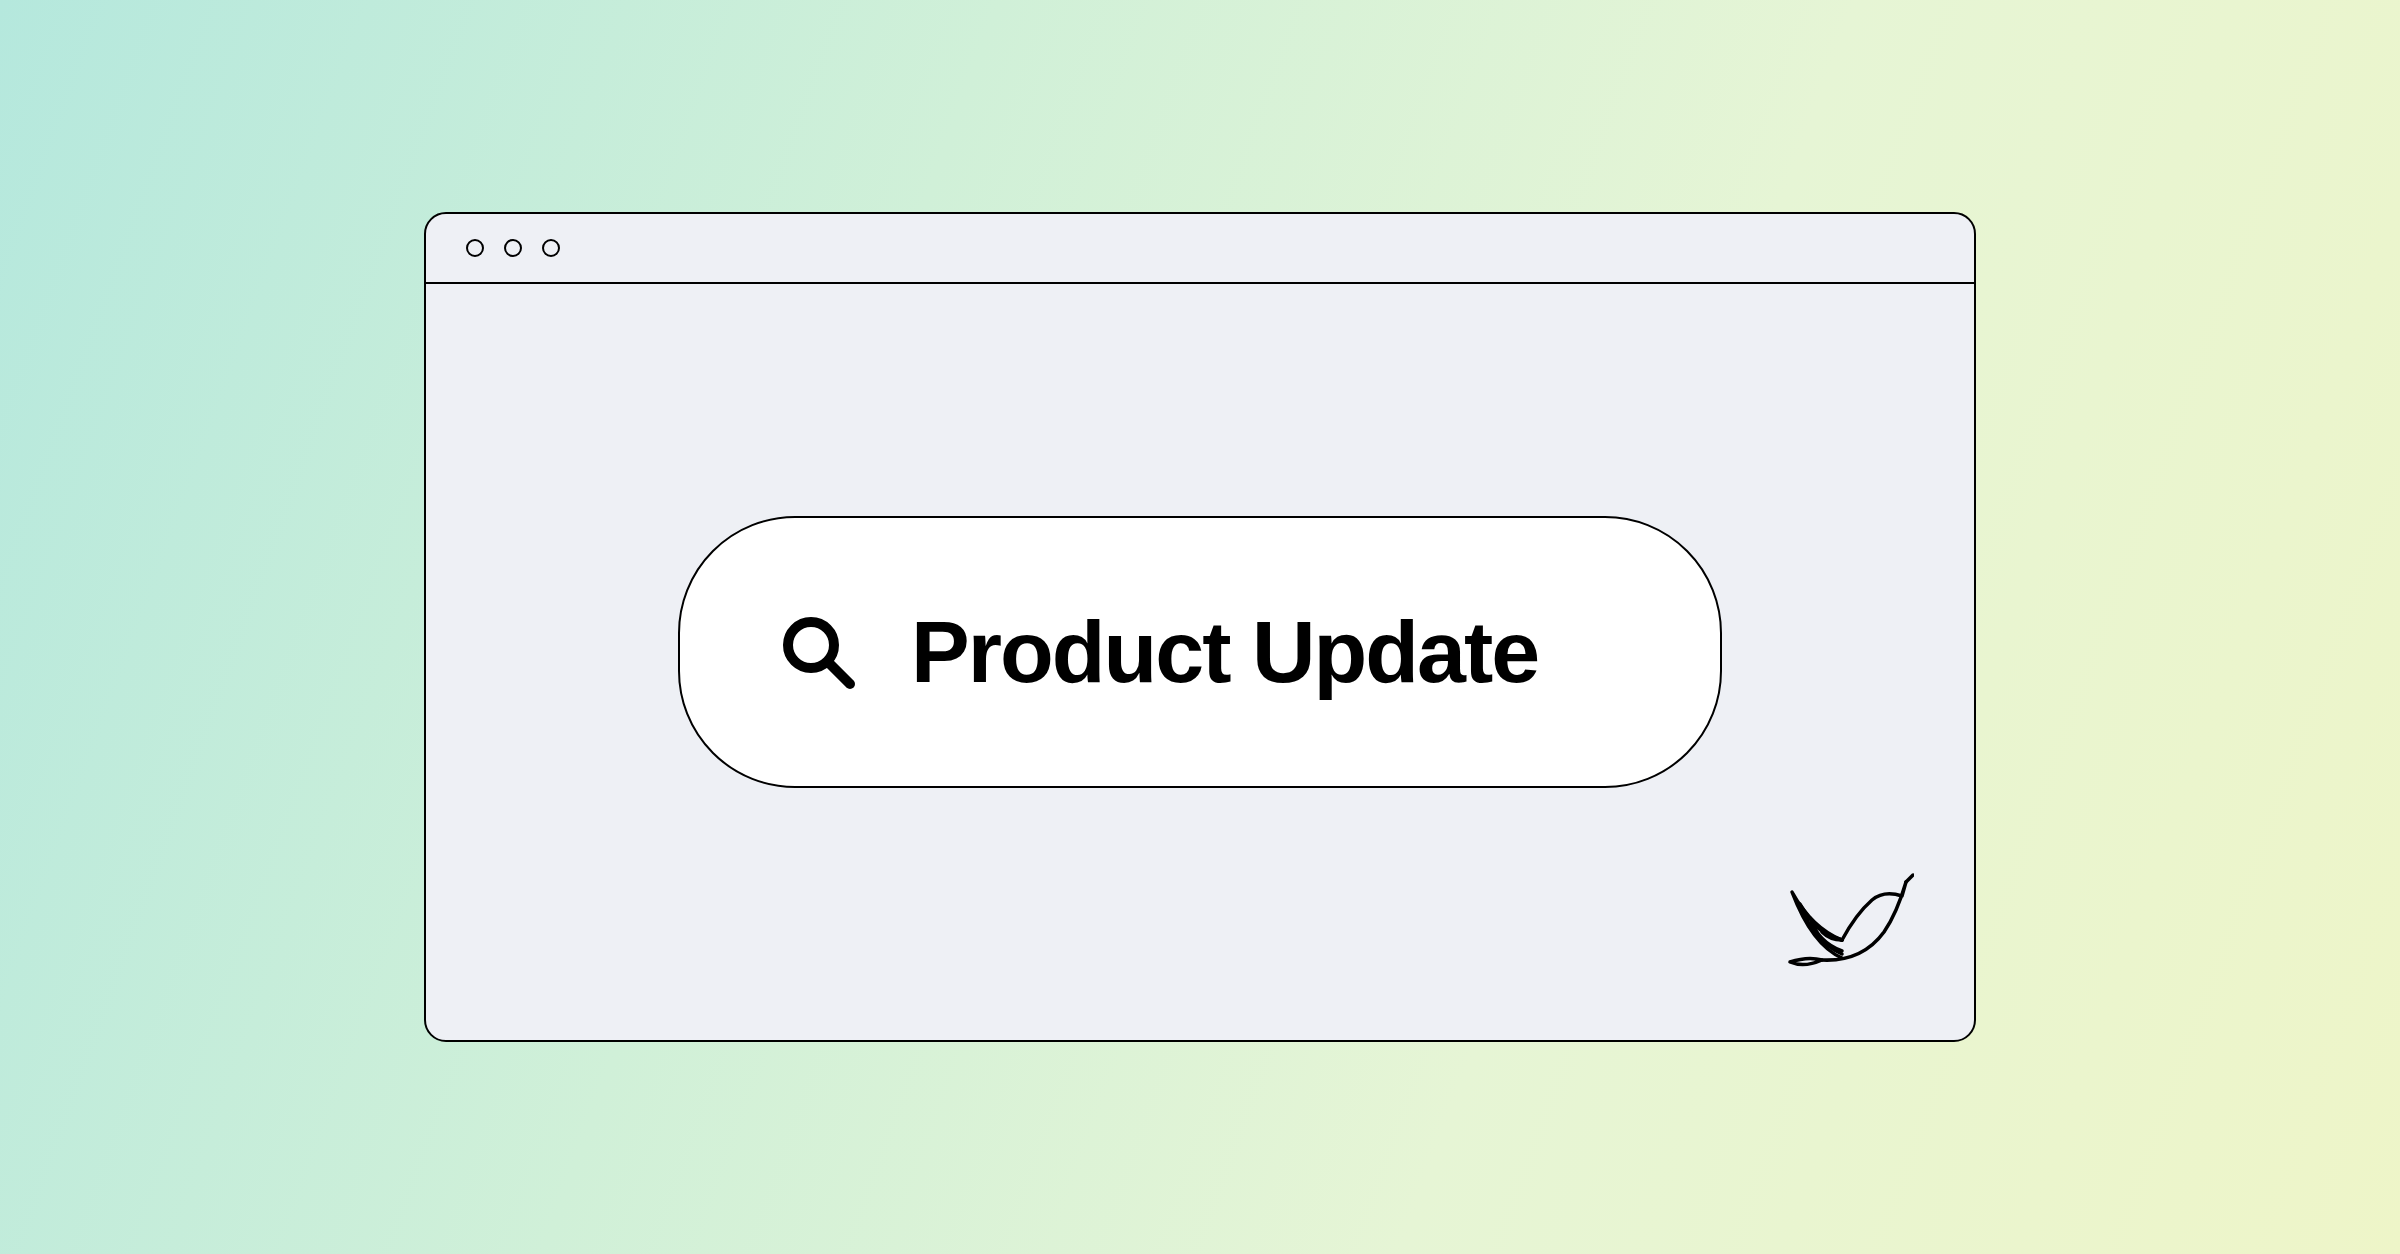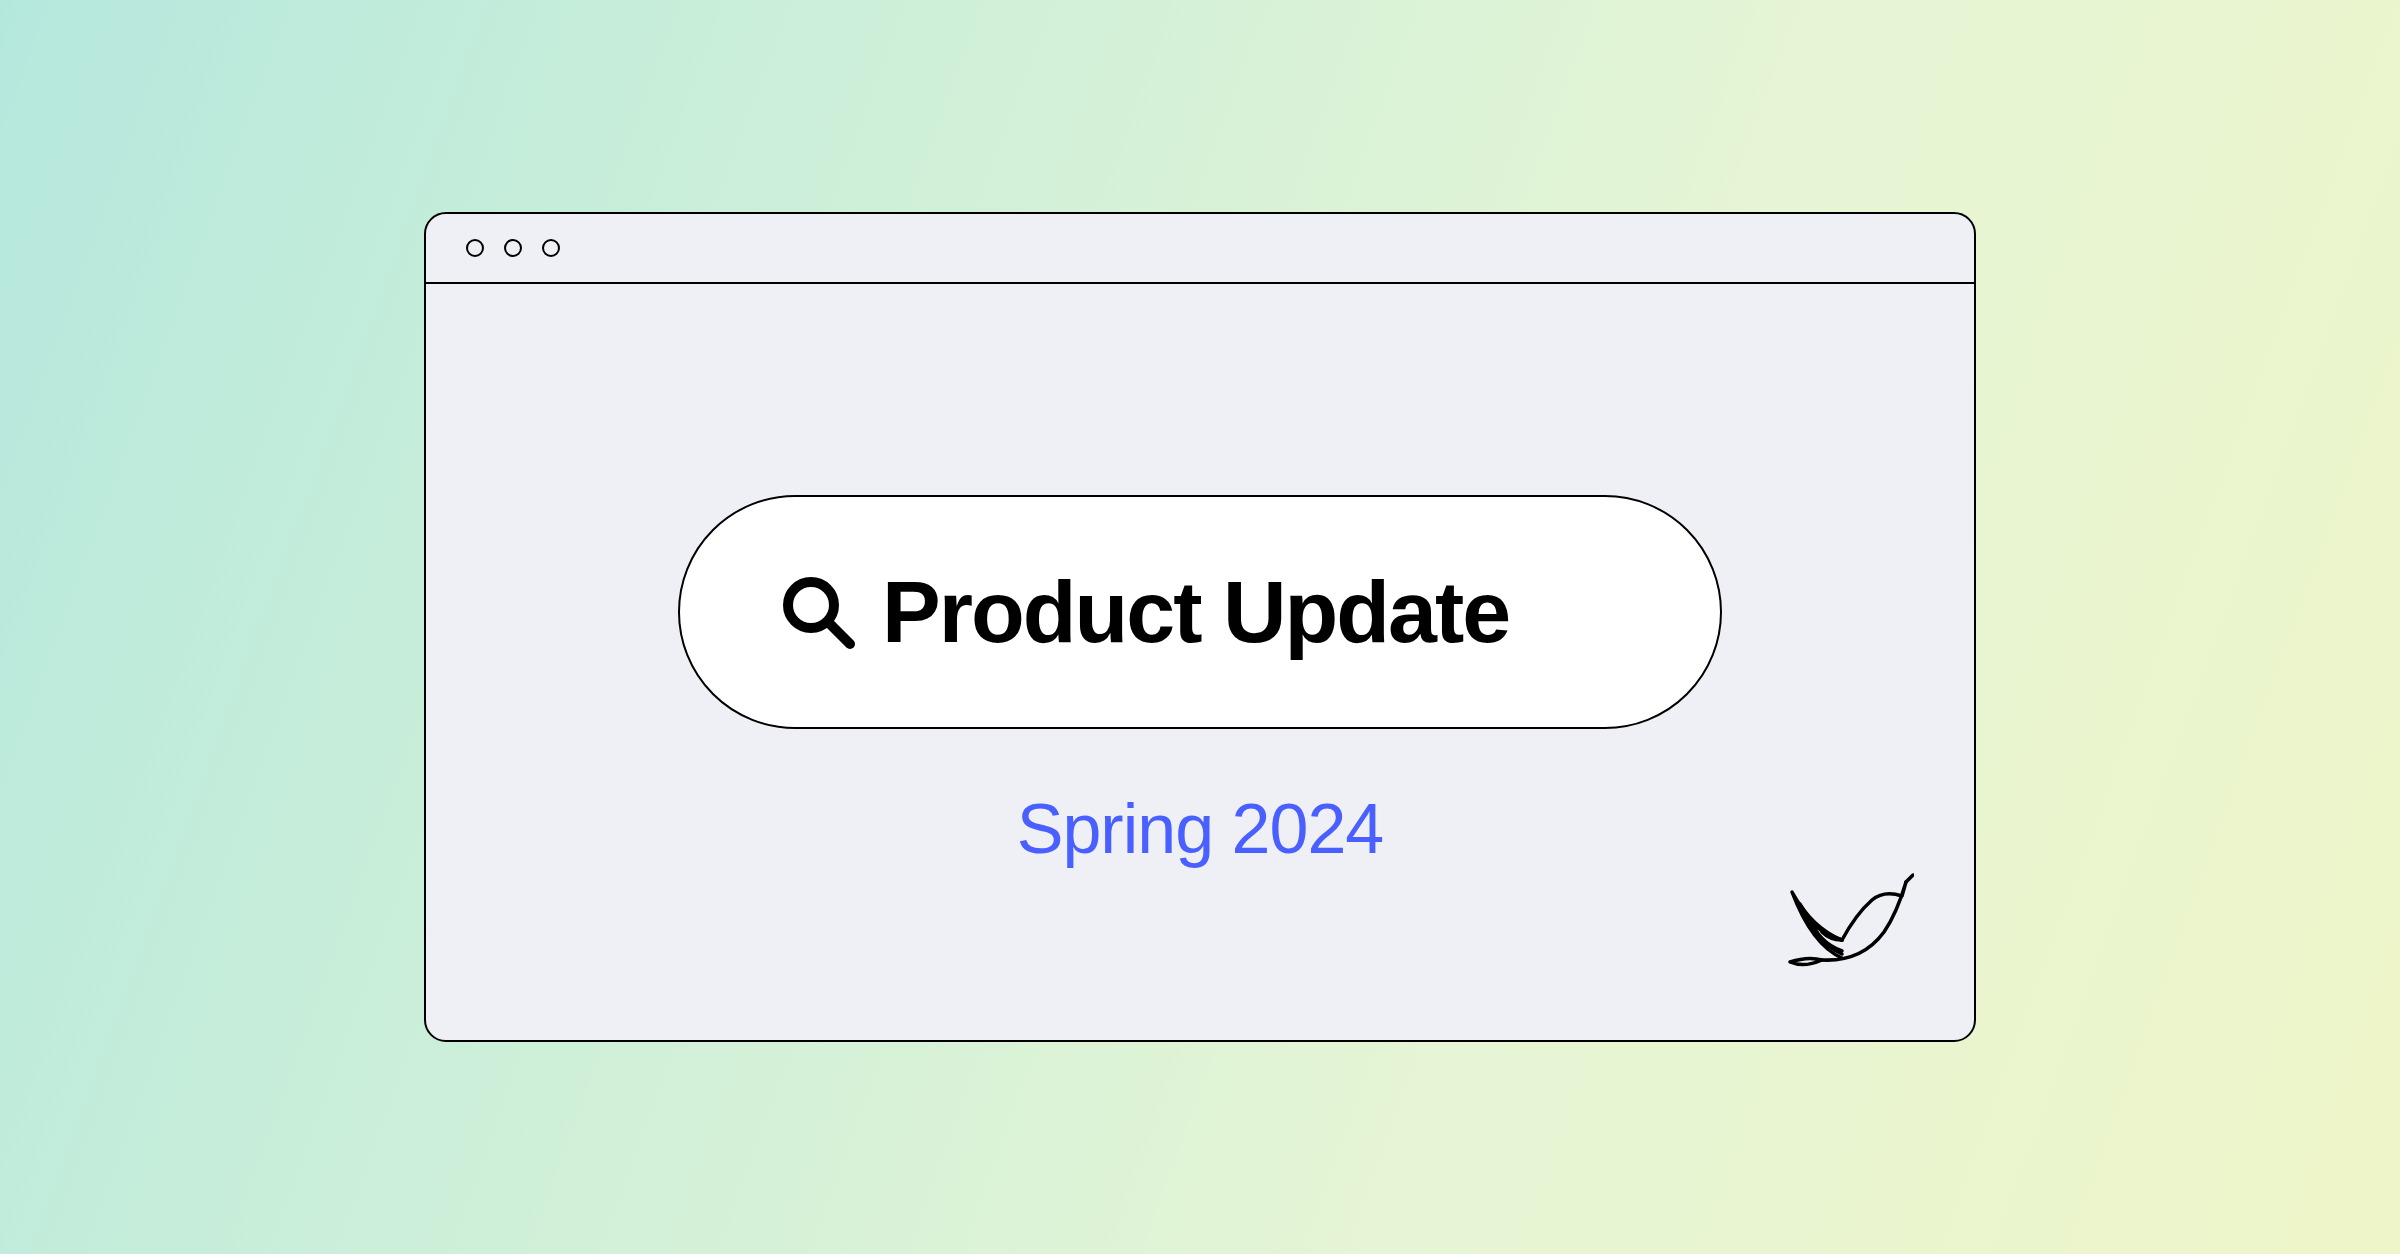--- a/index.html
+++ b/index.html
@@ -52,28 +52,28 @@
       display: flex;
       flex-direction: column;
       align-items: center;
       justify-content: center;
       padding-top: 40px;
       position: relative;
     }
     
     .search-pill {
       width: 1044px;
-      height: 234px;
+      height: 272px;
       background: #ffffff;
       border: 2.5px solid #000;
       border-radius: 117px;
       display: flex;
       align-items: center;
       padding-left: 100px;
-      gap: 26px;
+      gap: 55px;
       margin-bottom: 60px;
     }
     
     .search-icon-svg {
       display: block;
     }
     
     .search-text {
       font-size: 88px;
       font-weight: 700;
@@ -114,21 +114,20 @@
     <div class="search-pill">
       <span>
         <svg class="search-icon-svg" width="76" height="76" viewBox="0 0 76 76" fill="none">
           <circle cx="31" cy="31" r="23" stroke="#000" stroke-width="10"></circle>
           <line x1="48" y1="48" x2="70" y2="70" stroke="#000" stroke-width="10" stroke-linecap="round"></line>
         </svg>
       </span>
       <span class="search-text">Product Update</span>
     </div>
 
-    <div class="subtitle">Spring 2024</div>
 
     <div class="logo-wrap">
       <span>
         <svg class="logo-svg" width="150" height="150" viewBox="0 0 150 150" fill="none" stroke="#000" stroke-width="3.5" stroke-linecap="round" stroke-linejoin="round">
 
           <path d="M 58 120 Q 98 122 120 92 Q 133 73 142 42 L 138 56 Q 120 50 108 60 Q 92 74 78 100"></path>
 
           <path d="M 142 42 L 149 35"></path>
 
           <path d="M 78 100 Q 48 88 28 52 Q 48 105 78 118"></path>

